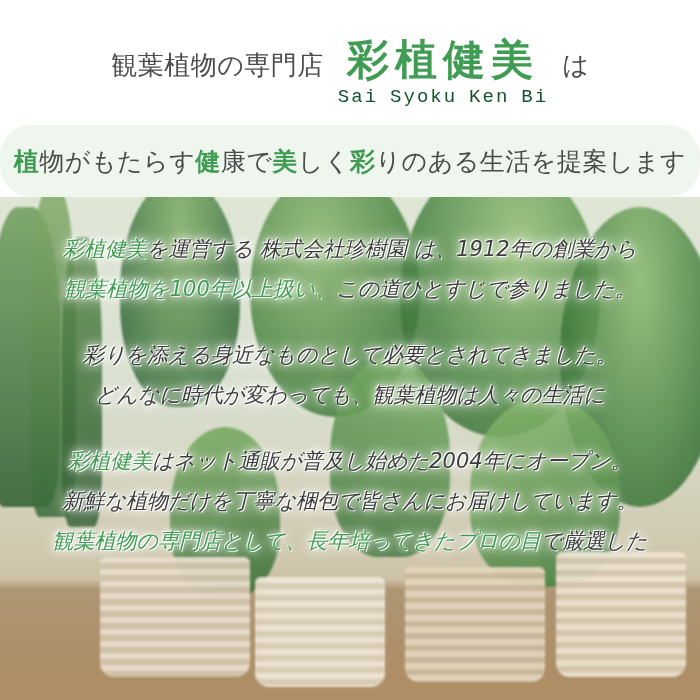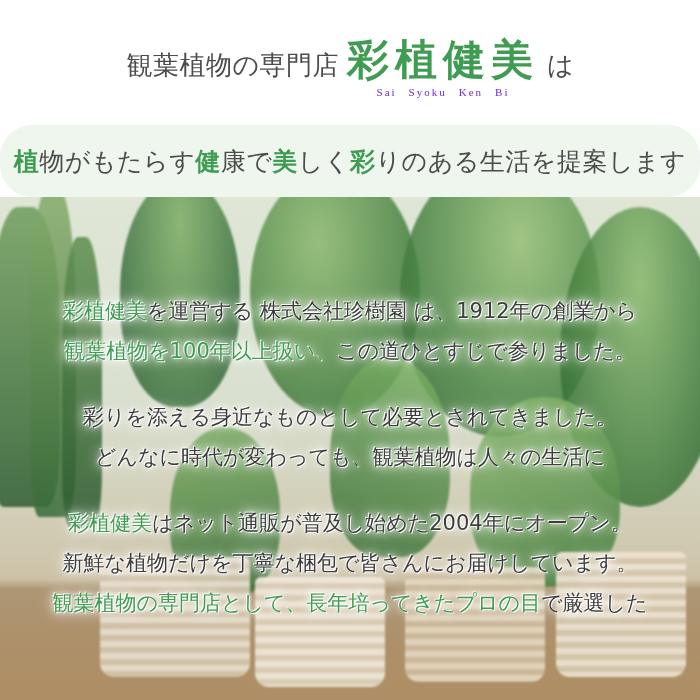--- a/index.html
+++ b/index.html
@@ -49,24 +49,24 @@
   .brand-kanji {
     font-size: 42px;
     color: #3f9c52;
     font-weight: bold;
     letter-spacing: 6px;
     line-height: 1.05;
   }
   .brand-romaji {
     display: block;
     margin-top: 4px;
-    font-size: 11px;
-    color: #6d28d9;
+    font-size: 19px;
+    color: #14532d;
     letter-spacing: 2px;
-    font-family: Liberation Serif, serif;
+    font-family: Liberation Mono, monospace;
   }
   .brand-romaji span {
     display: inline-block;
     margin: 0 6px;
   }
   .header-tail {
     font-size: 26px;
     color: #4c4c4c;
   }
 
@@ -124,23 +124,24 @@
 
   
   .copy {
     position: absolute;
     left: 0;
     right: 0;
     top: 0;
     bottom: 0;
     display: flex;
     flex-direction: column;
-    justify-content: center;
+    justify-content: flex-start;
     padding-top: 32px;
     box-sizing: border-box;
+    font-style: italic;
   }
   .para {
     margin: 0 0 26px 0;
     text-align: center;
   }
   .para:last-child { margin-bottom: 16px; }
   .line {
     font-size: 21px;
     line-height: 40px;
     color: #3d3d3d;

